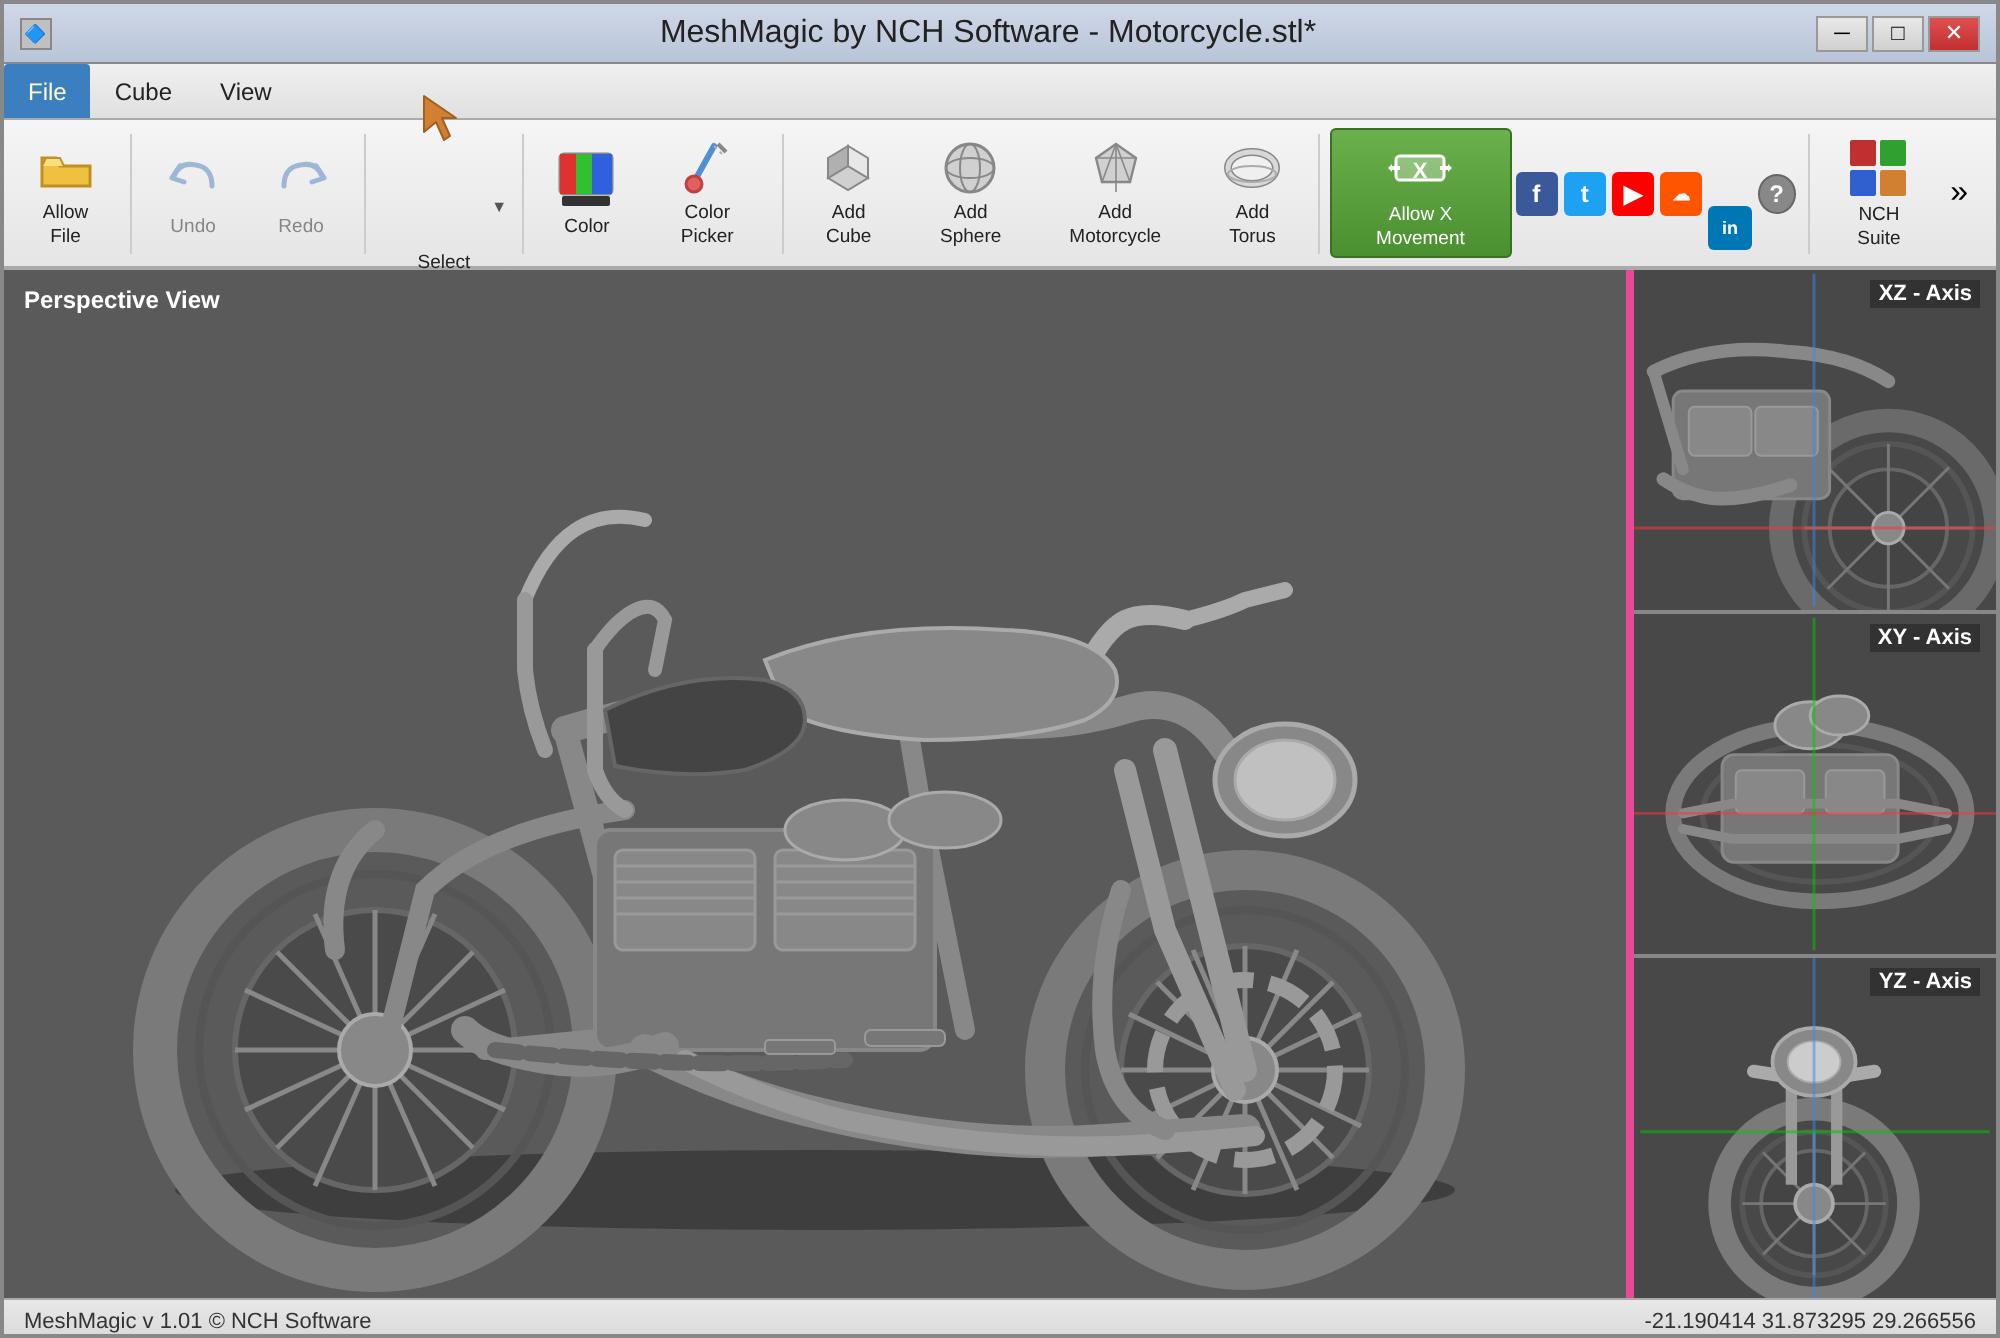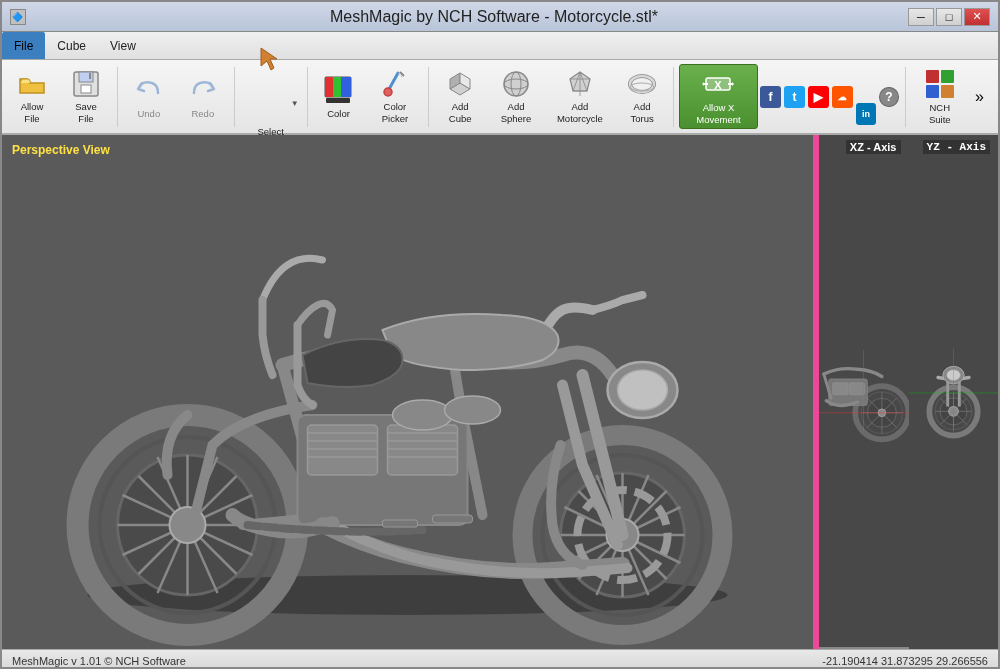--- a/index.html
+++ b/index.html
@@ -30,21 +30,21 @@
       display: flex; align-items: stretch;
       border-bottom: 1px solid #aaa;
     }
     .menu-item {
       padding: 0 12px;
       display: flex; align-items: center;
       cursor: pointer; font-size: 12px; color: #222;
     }
     .menu-item.active {
       background: #3c7fc0;
-      color: #000000;
+      color: #fef9c3;
       border-radius: 2px 2px 0 0;
     }
 
     
     #toolbar {
       height: 75px;
       background: linear-gradient(to bottom, #f5f5f5, #e5e5e5);
       border-bottom: 2px solid #aaa;
       display: flex; align-items: center; padding: 4px 4px;
       gap: 2px;
@@ -89,21 +89,21 @@
 
     
     #viewport {
       flex: 1;
       background: #606060;
       position: relative;
       overflow: hidden;
     }
     #viewport-label {
       position: absolute; top: 8px; left: 10px;
-      color: #fde047; font-size: 12px; font-weight: bold;
+      color: #ffffff; font-size: 12px; font-weight: bold;
       z-index: 10;
     }
 
     
     #moto-container {
       position: absolute; top: 0; left: 0; right: 0; bottom: 0;
     }
 
     
     .axis-line-v {
@@ -116,22 +116,22 @@
     }
     .axis-line-h-red {
       position: absolute; height: 2px; background: #ff4444;
       top: 50%; left: 50%; right: 0;
     }
 
     
     #right-panel {
       width: 185px;
       background: #555;
-      display: flex; flex-direction: row;
-      border-left: 6px solid #ec4899;
+      display: flex; flex-direction: column;
+      border-left: 4px solid #ec4899;
     }
     .right-view {
       flex: 1;
       border-bottom: 2px solid #888;
       position: relative;
       overflow: hidden;
     }
     .right-view-label {
       position: absolute; top: 5px; right: 8px;
       color: white; font-size: 11px; font-weight: bold;
@@ -189,31 +189,20 @@
   <div class="toolbar-btn">
     <div class="icon-area">
       <svg width="30" height="30" viewBox="0 0 30 30">
         <path d="M3 10 L3 24 L27 24 L27 14 L12 14 L10 10 Z" fill="#f0c040" stroke="#c09020" stroke-width="1.5"></path>
         <path d="M3 14 L5 10 L12 10 L14 14" fill="#f8e080" stroke="#c09020" stroke-width="1"></path>
       </svg>
     </div>
     <div class="toolbar-btn-label">Allow File</div>
   </div>
 
-  <div class="toolbar-btn">
-    <div class="icon-area">
-      <svg width="30" height="30" viewBox="0 0 30 30">
-        <rect x="3" y="3" width="24" height="24" rx="2" fill="#e0e0e0" stroke="#888" stroke-width="1.5"></rect>
-        <rect x="8" y="3" width="14" height="10" fill="#c0d0f0" stroke="#888" stroke-width="1"></rect>
-        <rect x="10" y="16" width="10" height="8" fill="white" stroke="#888" stroke-width="1"></rect>
-        <rect x="18" y="4" width="2" height="6" fill="#888"></rect>
-      </svg>
-    </div>
-    <div class="toolbar-btn-label">Save File</div>
-  </div>
 
   <div class="toolbar-separator"></div>
 
   <div class="toolbar-btn" style="opacity:0.5;">
     <div class="icon-area">
       <svg width="30" height="30" viewBox="0 0 30 30">
         <path d="M8 8 L4 14 L10 16" fill="none" stroke="#5080c0" stroke-width="2.5" stroke-linecap="round" stroke-linejoin="round"></path>
         <path d="M5 13 Q8 5 18 8 Q24 10 24 18" fill="none" stroke="#5080c0" stroke-width="2.5" stroke-linecap="round"></path>
       </svg>
     </div>
@@ -493,22 +482,45 @@
 
           <path d="M 10 50 Q 40 35 80 40 Q 110 42 130 55" fill="none" stroke="#888" stroke-width="7" stroke-linecap="round"></path>
           <path d="M 10 50 L 25 100" fill="none" stroke="#888" stroke-width="6" stroke-linecap="round"></path>
 
           <line x1="92" y1="0" x2="92" y2="170" stroke="#3388ff" stroke-width="1.5" opacity="0.5"></line>
           <line x1="0" y1="130" x2="185" y2="130" stroke="#ff3333" stroke-width="1.5" opacity="0.5"></line>
         </svg>
       </div>
     </div>
 
-
-    <div class="right-view" style="border-bottom:none;font-family:Liberation Mono, monospace;">
+    <div class="right-view">
+      <div class="right-view-label">XY - Axis</div>
+      <div class="right-view-bg">
+        <svg width="100%" height="100%" viewBox="0 0 185 170" style="background:#484848;">
+
+          <ellipse cx="95" cy="100" rx="75" ry="45" fill="none" stroke="#7a7a7a" stroke-width="8"></ellipse>
+          <ellipse cx="95" cy="100" rx="60" ry="35" fill="none" stroke="#555" stroke-width="3"></ellipse>
+
+          <rect x="45" y="70" width="90" height="55" rx="6" fill="#777" stroke="#888" stroke-width="1.5"></rect>
+          <rect x="52" y="78" width="35" height="22" rx="3" fill="#888" stroke="#999" stroke-width="1"></rect>
+          <rect x="98" y="78" width="30" height="22" rx="3" fill="#888" stroke="#999" stroke-width="1"></rect>
+
+          <path d="M 25 100 L 50 95 L 135 95 L 160 100" fill="none" stroke="#888" stroke-width="5" stroke-linecap="round"></path>
+          <path d="M 25 108 L 50 113 L 135 113 L 160 108" fill="none" stroke="#888" stroke-width="5" stroke-linecap="round"></path>
+
+          <ellipse cx="90" cy="55" rx="18" ry="12" fill="#888" stroke="#aaa" stroke-width="1.5"></ellipse>
+          <ellipse cx="105" cy="50" rx="15" ry="10" fill="#888" stroke="#aaa" stroke-width="1.5"></ellipse>
+
+          <line x1="92" y1="0" x2="92" y2="170" stroke="#00cc00" stroke-width="1.5" opacity="0.5"></line>
+          <line x1="0" y1="100" x2="185" y2="100" stroke="#ff3333" stroke-width="1.5" opacity="0.5"></line>
+        </svg>
+      </div>
+    </div>
+
+    <div class="right-view" style="border-bottom:none;">
       <div class="right-view-label">YZ - Axis</div>
       <div class="right-view-bg">
         <svg width="100%" height="100%" viewBox="0 0 185 180" style="background:#484848;">
 
           <circle cx="92" cy="130" r="50" fill="none" stroke="#7a7a7a" stroke-width="12"></circle>
           <circle cx="92" cy="130" r="38" fill="none" stroke="#555" stroke-width="3"></circle>
           <circle cx="92" cy="130" r="28" fill="#444" stroke="#666" stroke-width="2"></circle>
           <g stroke="#777" stroke-width="1.5">
             <line x1="92" y1="92" x2="92" y2="168"></line>
             <line x1="54" y1="130" x2="130" y2="130"></line>

